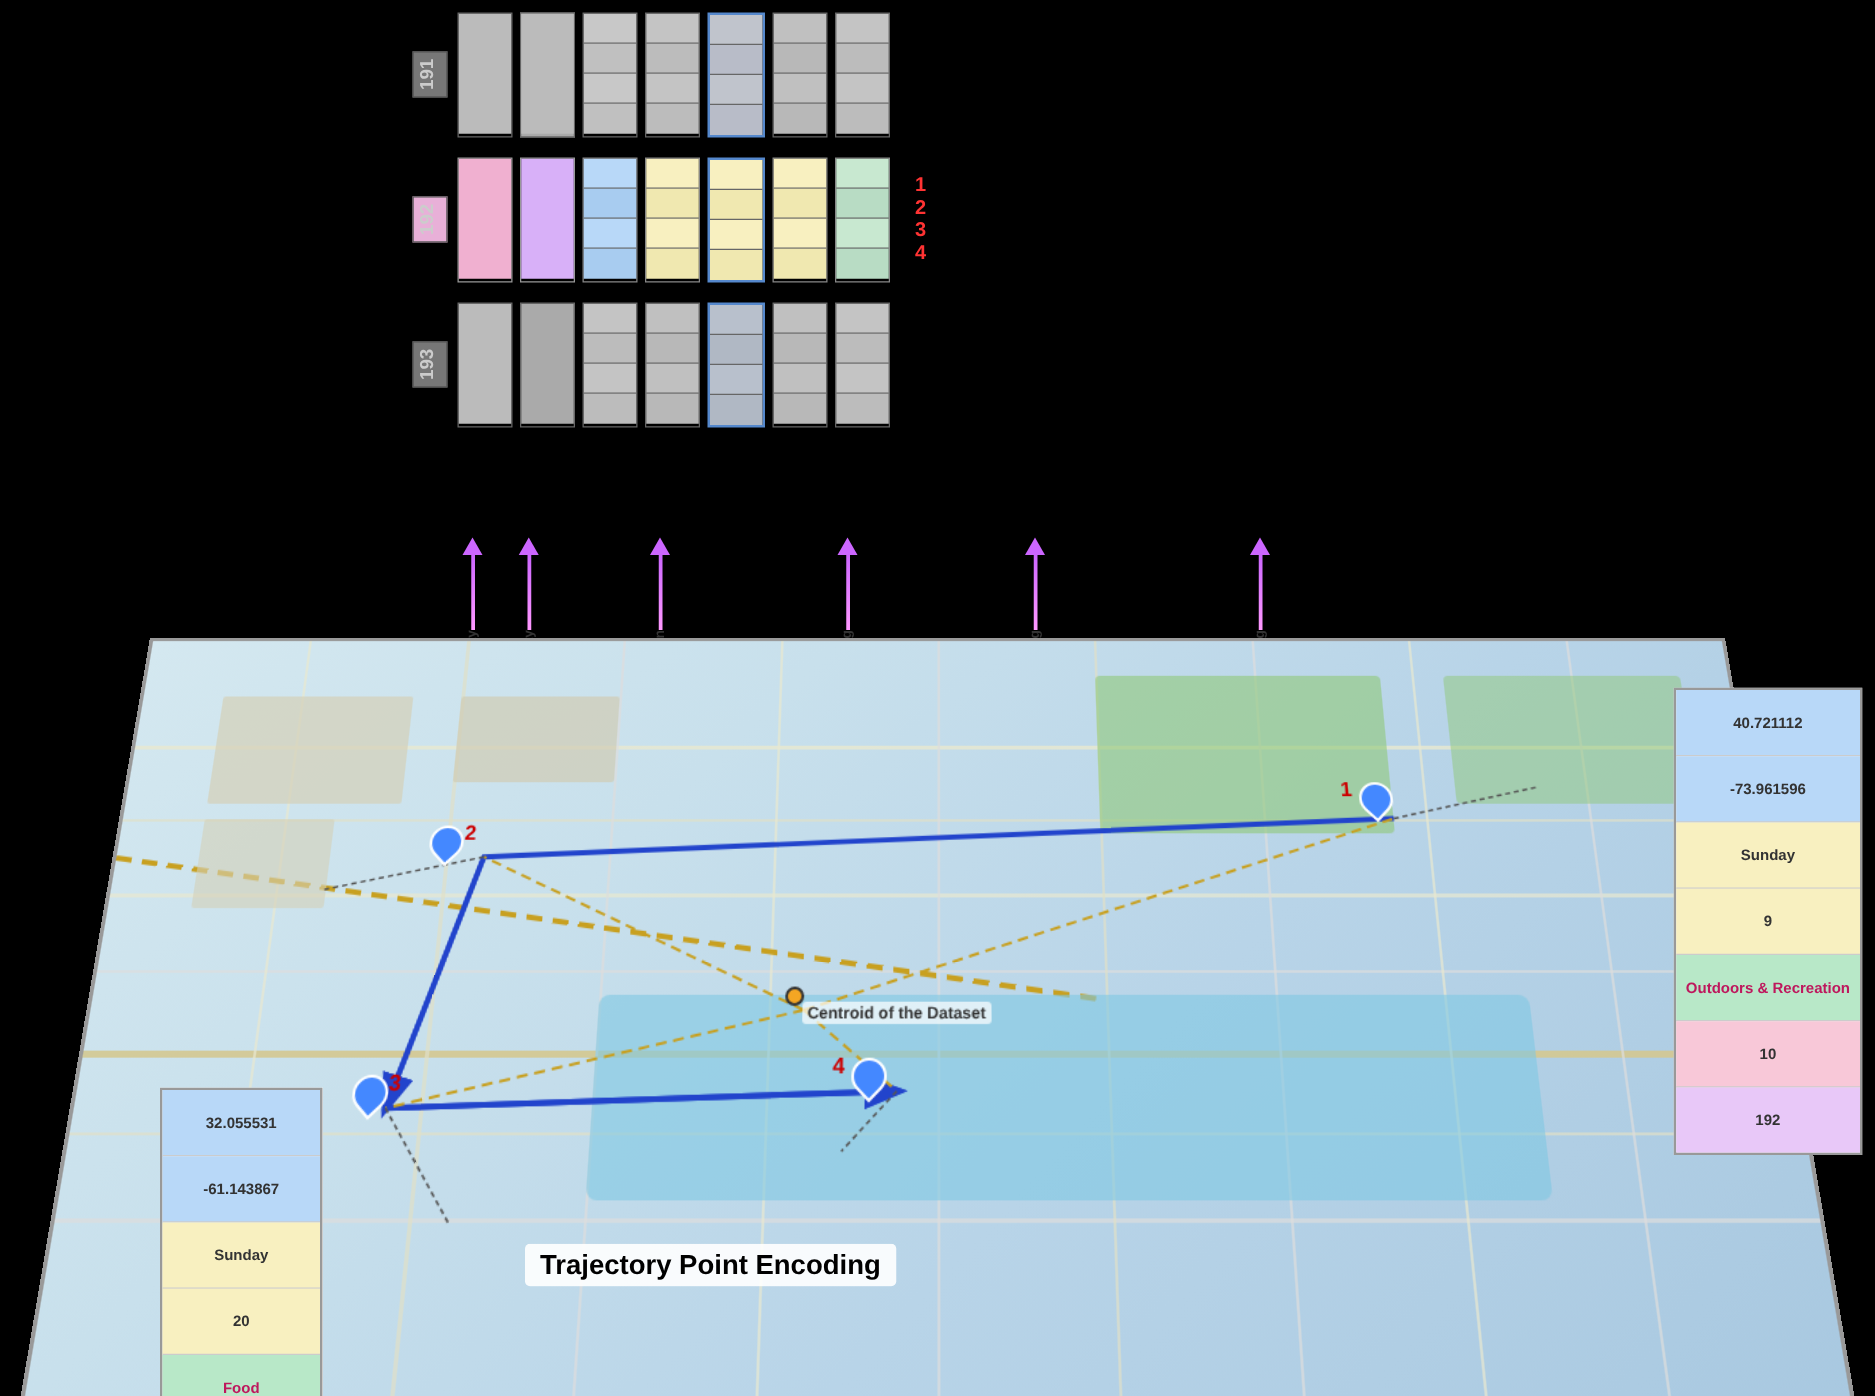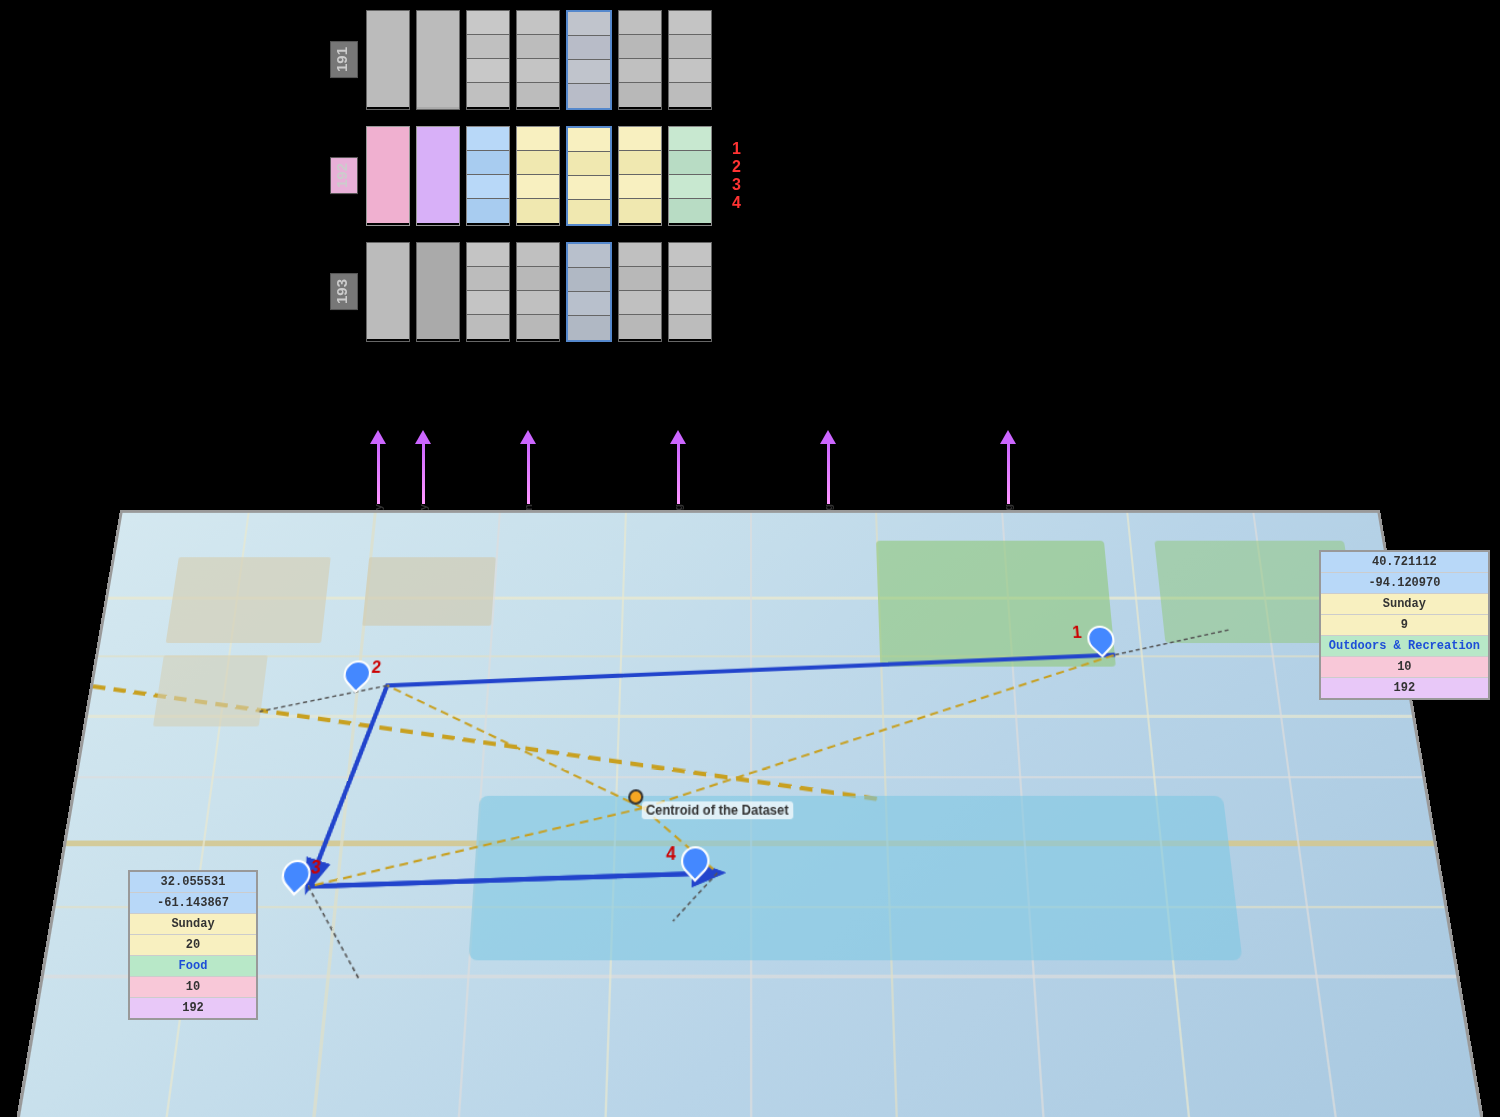--- a/index.html
+++ b/index.html
@@ -67,33 +67,32 @@
       position: absolute;
       border: 2px solid #999;
       background: #fff;
       font-size: 12px;
       font-weight: bold;
       text-align: center;
       min-width: 120px;
     }
 
     .info-box .row-item {
-      padding: 3px 8px;
+      padding: 19px 8px;
       border-bottom: 1px solid #ccc;
-      font-family: Liberation Mono, monospace;
     }
 
     .info-box .row-item:last-child {
       border-bottom: none;
     }
 
     .row-coord { background: #b8d8f8; color: #333; }
     .row-day { background: #f8f0c0; color: #333; }
     .row-hour { background: #f8f0c0; color: #333; }
-    .row-category { background: #b8e8c8; color: #1d4ed8; }
+    .row-category { background: #b8e8c8; color: #be185d; }
     .row-pink-val { background: #f8c8d8; color: #333; }
     .row-lavender-val { background: #e8c8f8; color: #333; }
 
     
     .centroid {
       position: absolute;
       width: 14px;
       height: 14px;
       background: #f5a623;
       border-radius: 50%;
@@ -460,32 +459,33 @@
         <div style="position:relative; width:32px; height:40px;">
           <div style="width:26px;height:26px;background:#4488ff;border-radius:50% 50% 50% 0;transform:rotate(-45deg);border:2px solid #fff;"></div>
           <span style="position:absolute;top:-2px;left:-14px;color:#cc0000;font-size:16px;font-weight:bold;">4</span>
         </div>
       </div>
     </div>
   </div>
 
   <div class="info-box" style="position:absolute; top:120px; right:10px; min-width:145px;">
     <div class="row-item row-coord">40.721112</div>
-    <div class="row-item row-coord">-94.120970</div>
+    <div class="row-item row-coord">-73.961596</div>
     <div class="row-item row-day">Sunday</div>
     <div class="row-item row-hour">9</div>
     <div class="row-item row-category">Outdoors &amp; Recreation</div>
     <div class="row-item row-pink-val">10</div>
     <div class="row-item row-lavender-val">192</div>
   </div>
 
   <div class="info-box" style="position:absolute; top:440px; left:128px; min-width:130px;">
     <div class="row-item row-coord">32.055531</div>
     <div class="row-item row-coord">-61.143867</div>
     <div class="row-item row-day">Sunday</div>
     <div class="row-item row-hour">20</div>
     <div class="row-item row-category">Food</div>
     <div class="row-item row-pink-val">10</div>
     <div class="row-item row-lavender-val">192</div>
   </div>
 
+  <div class="encoding-title" style="position:absolute; top:565px; left:420px; background:rgba(255,255,255,0.9); padding:4px 12px; border-radius:4px;">Trajectory Point Encoding</div>
 
 </div>
 
 </body></html>

